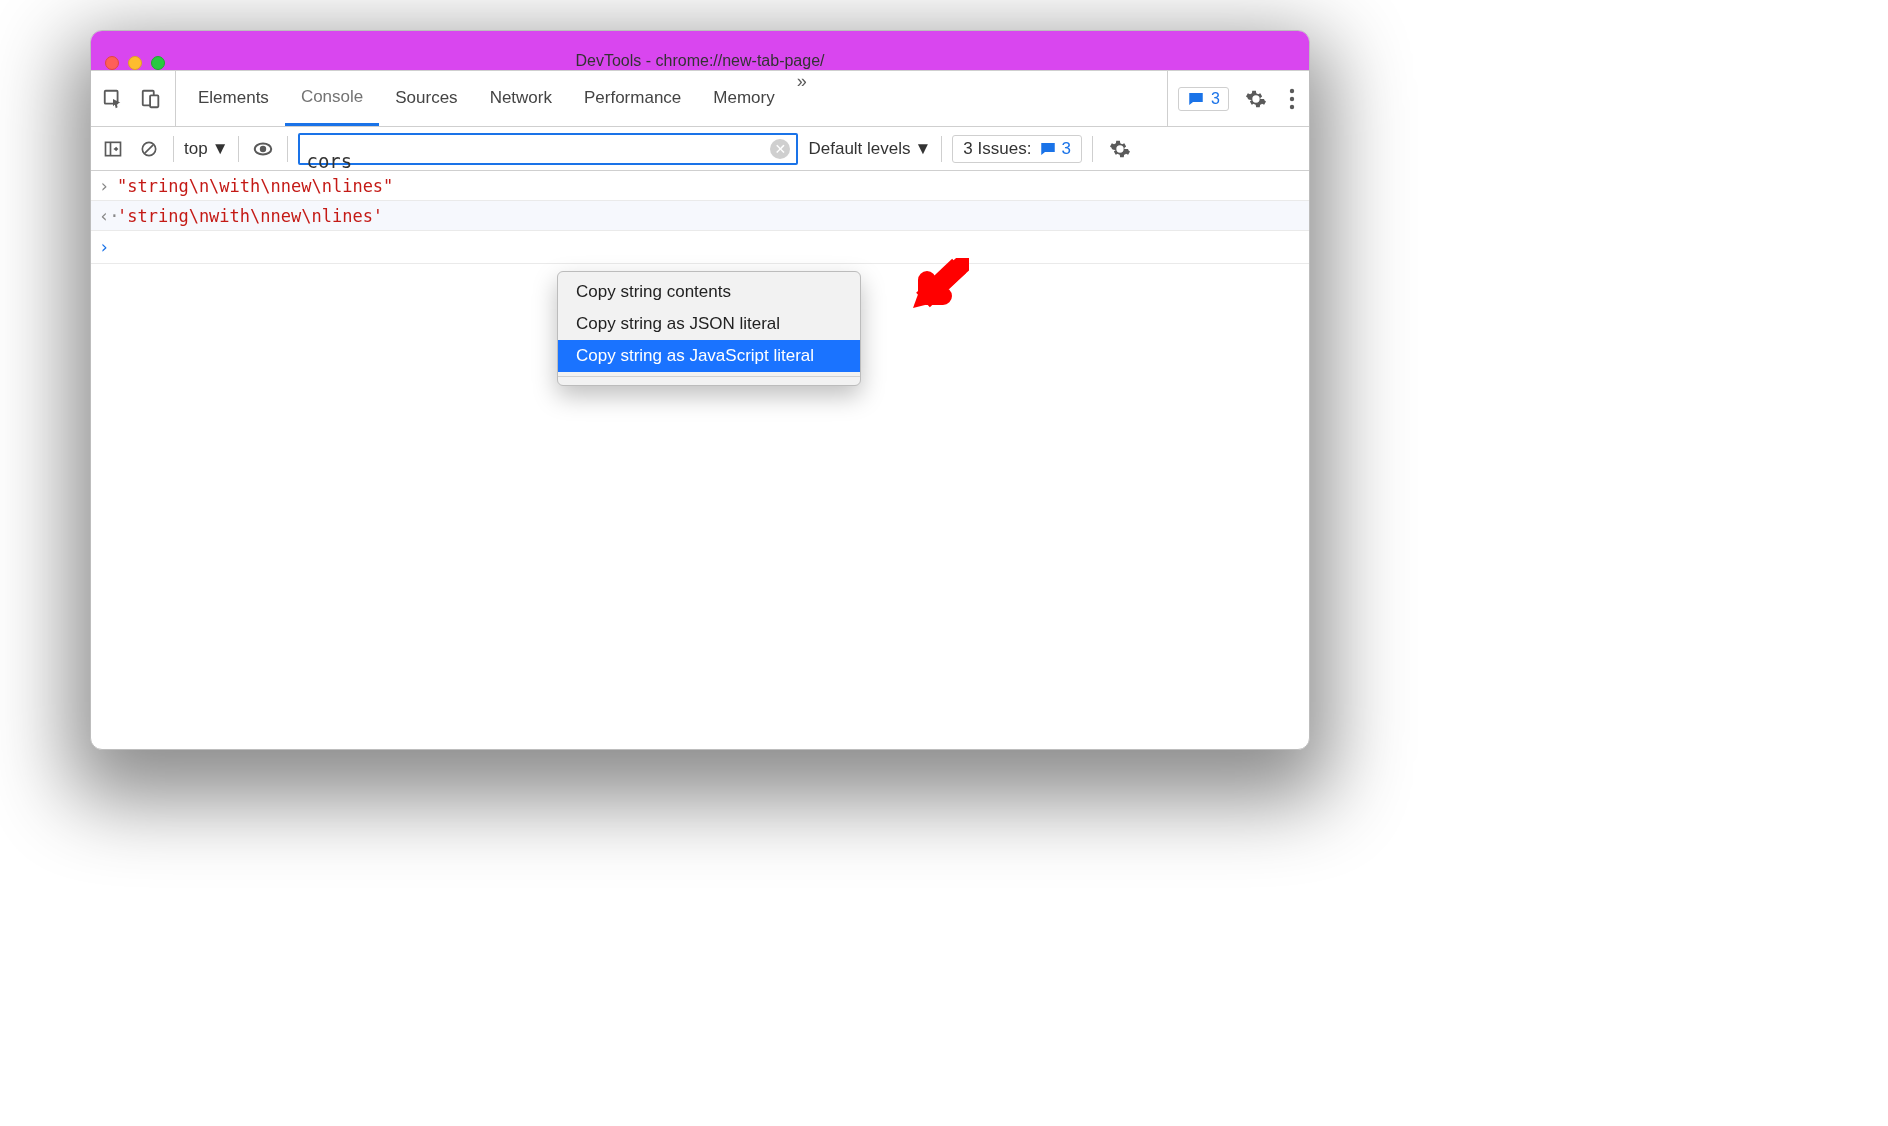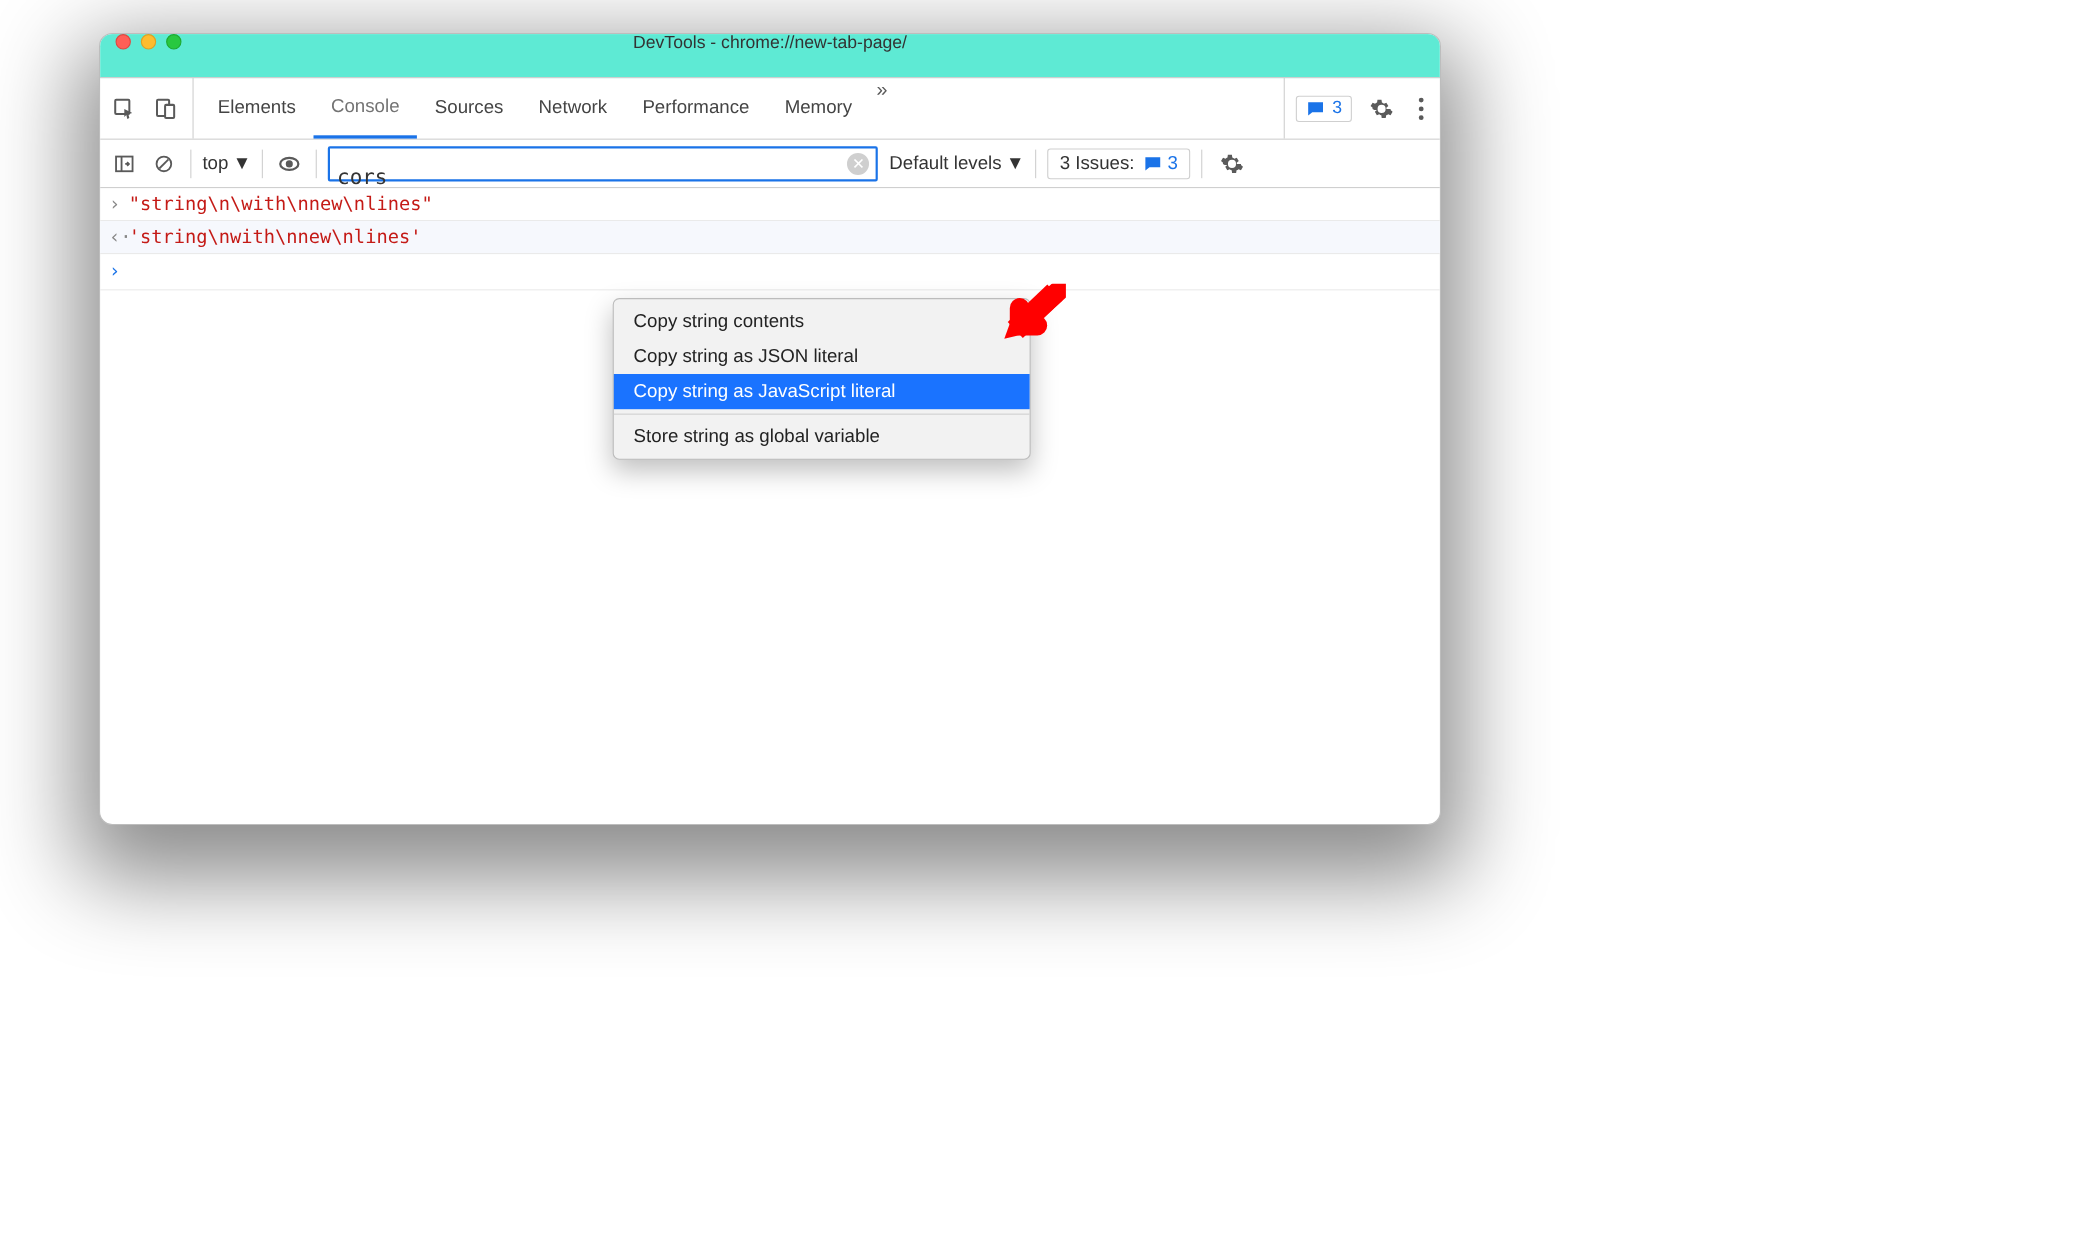--- a/index.html
+++ b/index.html
@@ -17,24 +17,24 @@
   width: 1220px;
   height: 720px;
   border-radius: 12px;
   box-shadow: 0 30px 80px 20px rgba(0,0,0,0.45);
   background: #fff;
   overflow: hidden;
   border: 1px solid #bdbdbd;
 }
 .titlebar {
   height: 40px;
-  background: #5eead4;
+  background: #d946ef;
   border-bottom: 1px solid #cfcfcf;
   display: flex;
-  align-items: flex-start;
+  align-items: flex-end;
   position: relative;
 }
 .traffic-lights {
   display: flex;
   gap: 9px;
   padding-left: 14px;
 }
 .tl { width: 14px; height: 14px; border-radius: 50%; }
 .tl.red { background: #ff5f57; border: 1px solid #e24640; }
 .tl.yellow { background: #febc2e; border: 1px solid #dfa023; }
@@ -169,21 +169,21 @@
 .row .arrow.blue { color: #1a73e8; }
 .row.input-row .arrow { color: #888; }
 .row.eval-row { background: #f6f8fd; }
 .string-red { color: #c41a16; }
 .prompt-row { padding: 6px 8px; }
 
 .context-menu {
   position: absolute;
   left: 466px;
   top: 240px;
-  width: 380px;
+  width: 304px;
   background: #f2f2f2;
   border: 1px solid #bcbcbc;
   border-radius: 6px;
   box-shadow: 0 10px 24px rgba(0,0,0,0.25);
   padding: 4px 0;
   font-size: 17px;
   font-family: -apple-system, BlinkMacSystemFont, sans-serif;
 }
 .cm-item {
   padding: 6px 18px;
@@ -341,21 +341,20 @@
     <div class="row prompt-row">
       <span class="arrow blue">›</span>
     </div>
   </div>
 
   <div class="context-menu">
     <div class="cm-item">Copy string contents</div>
     <div class="cm-item">Copy string as JSON literal</div>
     <div class="cm-item highlight">Copy string as JavaScript literal</div>
     <div class="cm-sep"></div>
-    <div class="cm-item">Store string as global variable</div>
   </div>
 
   <div class="red-arrow">
     <svg width="60" height="60" viewBox="0 0 60 60">
       <path d="M50 8 L14 40 L24 40 L24 28 Z" fill="#ff0000"></path>
       <path d="M48 6 L12 38 L28 38 L28 54 L44 54 L44 38 L60 38 Z" fill="none"></path>
       <polygon points="52,4 10,40 26,40 26,26 40,26 40,12" fill="#ff0000"></polygon>
       <path d="M55 5 L18 38 M18 38 L18 22 M18 38 L34 38" stroke="#ff0000" stroke-width="18" stroke-linecap="round" fill="none"></path>
       <polygon points="8,46 24,24 32,32" fill="#ff0000"></polygon>
       <path d="M50 8 L14 42" stroke="#ff0000" stroke-width="20" stroke-linecap="butt"></path>

